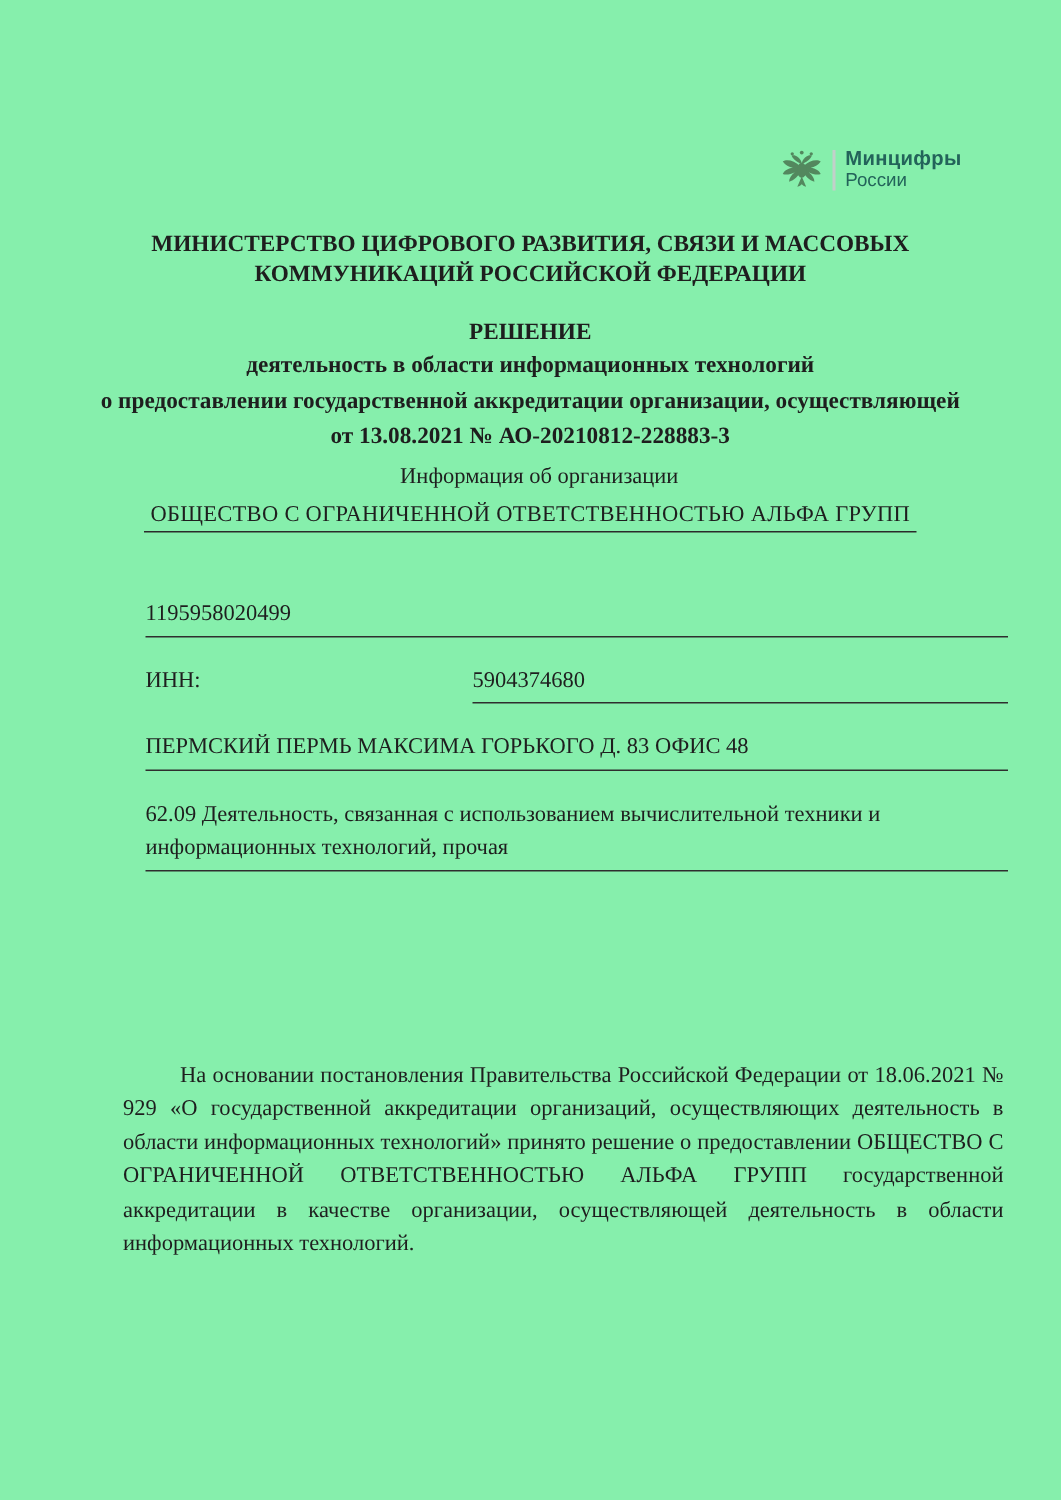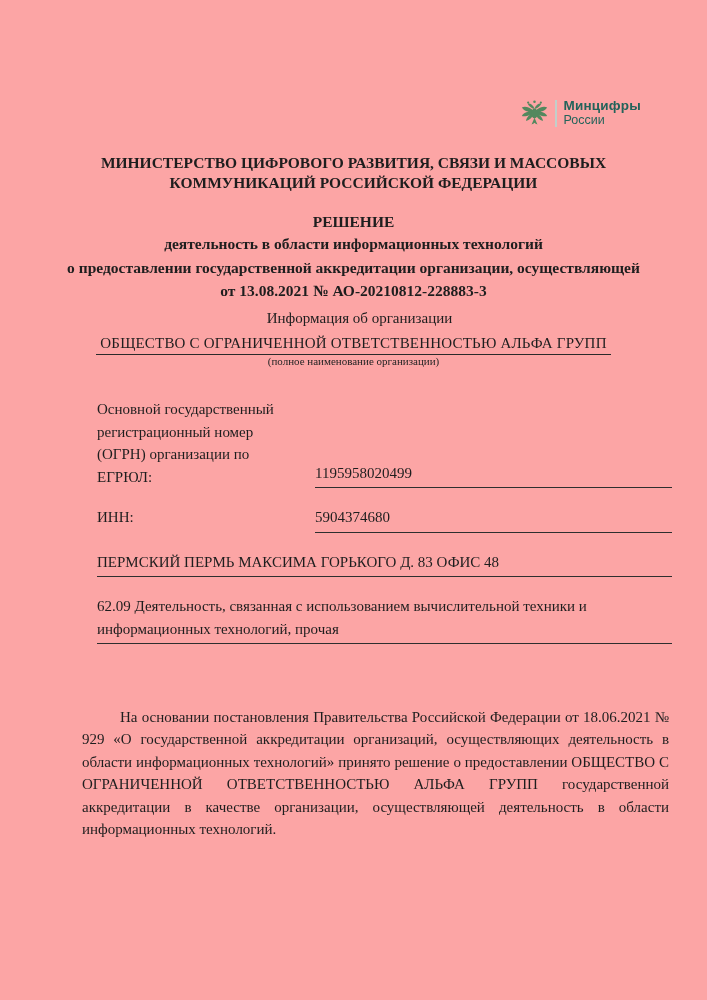--- a/index.html
+++ b/index.html
@@ -1,20 +1,20 @@
 <!DOCTYPE html>
 <html><head>
 <meta charset="utf-8">
 <style>
   * { margin:0; padding:0; box-sizing:border-box; }
   html,body { background:#ffffff; }
   .page {
     position:relative;
     width:707px; height:1000px;
-    background:#fca5a5;
+    background:#86efac;
     font-family:"Liberation Serif", serif;
     color:#1e1e1e;
     overflow:hidden;
   }
 
   
   .logo { position:absolute; top:99px; right:66px; display:flex; align-items:center; gap:7px; }
   .eagle { width:27px; height:27px; display:block; }
   .logo-divider { width:2px; height:27px; background:#c2cfca; }
   .logo-text { font-family:"Liberation Sans", sans-serif; color:#23635a; line-height:1.08; }
@@ -113,27 +113,25 @@
   <div class="decision-title">РЕШЕНИЕ</div>
   <div class="decision-subtitle">
     <div>деятельность в области информационных технологий</div>
     <div>о предоставлении государственной аккредитации организации, осуществляющей</div>
   </div>
   <div class="decision-date">от 13.08.2021 № АО-20210812-228883-3</div>
 
   <div class="section-title">Информация об организации</div>
   <div class="org-name-wrap">
     <span class="org-name">ОБЩЕСТВО С ОГРАНИЧЕННОЙ ОТВЕТСТВЕННОСТЬЮ АЛЬФА ГРУПП</span>
-    <div class="org-caption">(полное наименование организации)</div>
   </div>
 
   <div class="fields">
 
     <div class="field-row">
-      <div class="field-label">Основной государственный регистрационный номер (ОГРН) организации по ЕГРЮЛ:</div>
       <div class="field-value">
         <span>1195958020499</span>
       </div>
     </div>
 
     <div class="field-row">
       <div class="field-label">ИНН:</div>
       <div class="field-value">
         <span>5904374680</span>
       </div>

